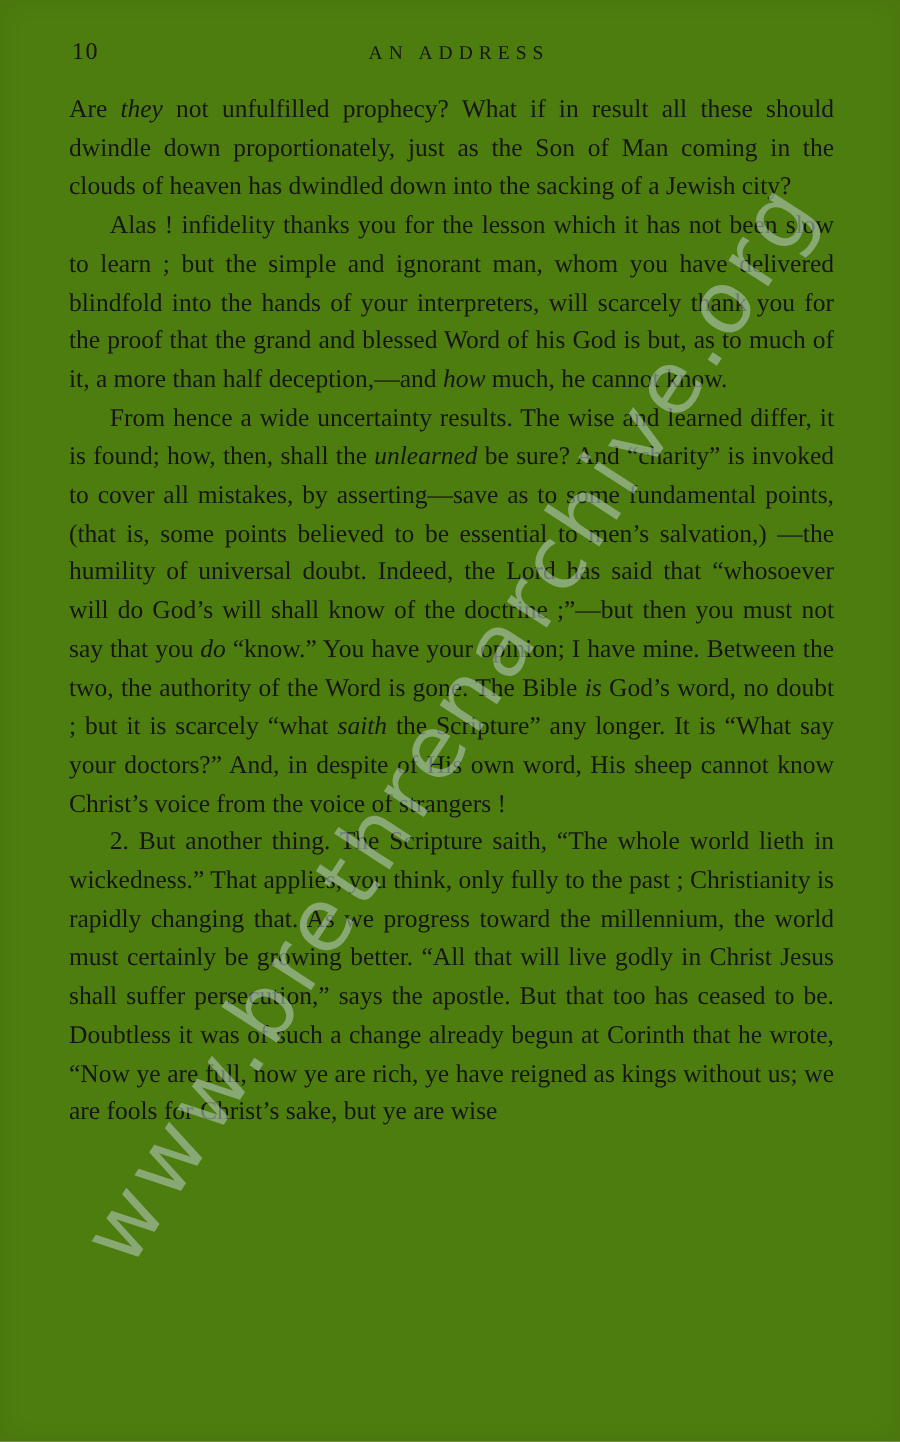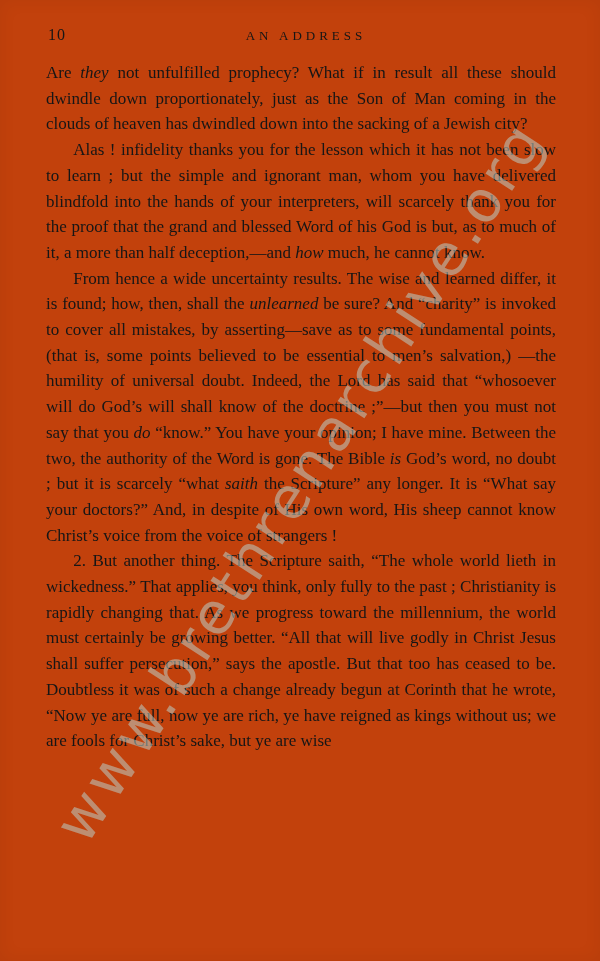--- a/index.html
+++ b/index.html
@@ -1,21 +1,21 @@
 <!DOCTYPE html>
 <html><head>
 <meta charset="utf-8">
 <style>
   html,body{margin:0;padding:0;}
   body{background:#e8e8e4;}
   .page{
     position:relative;
     width:600px;height:961px;
     margin:0 auto;
-    background:#c2410c;
+    background:#4d7c0f;
     overflow:hidden;
     font-family:"Liberation Serif","DejaVu Serif",serif;
     color:#161616;
     box-shadow:inset 0 0 18px rgba(0,0,0,0.06);
   }
   .header{
     display:flex;
     align-items:baseline;
     padding:26px 50px 0 48px;
   }

